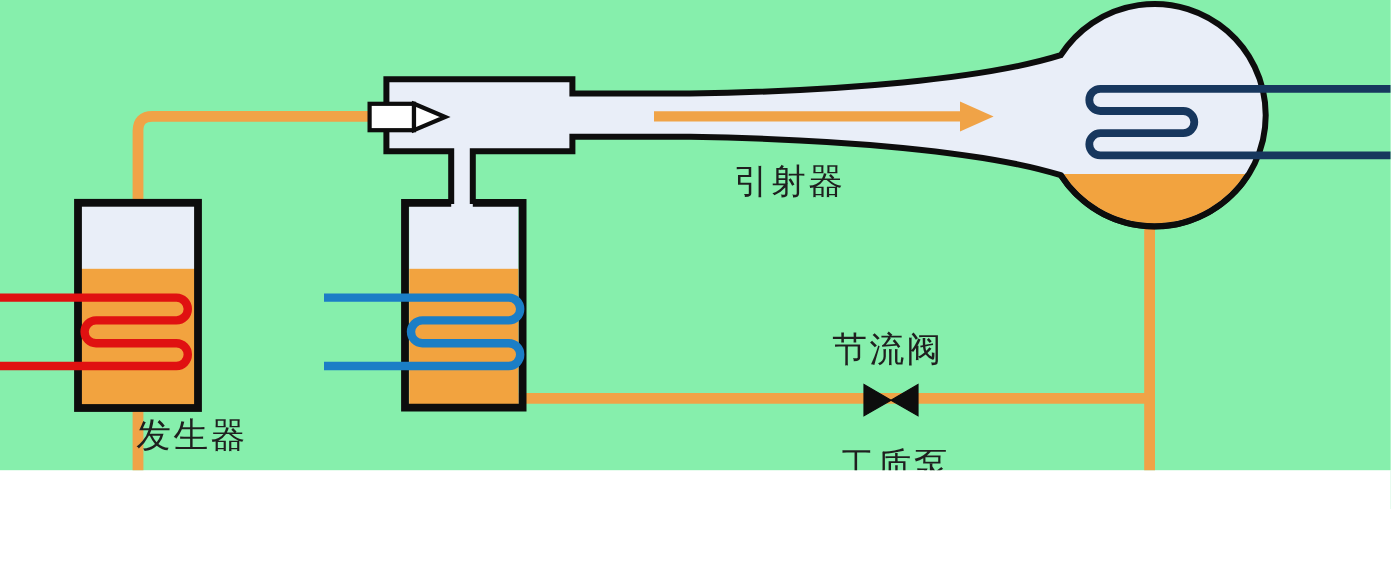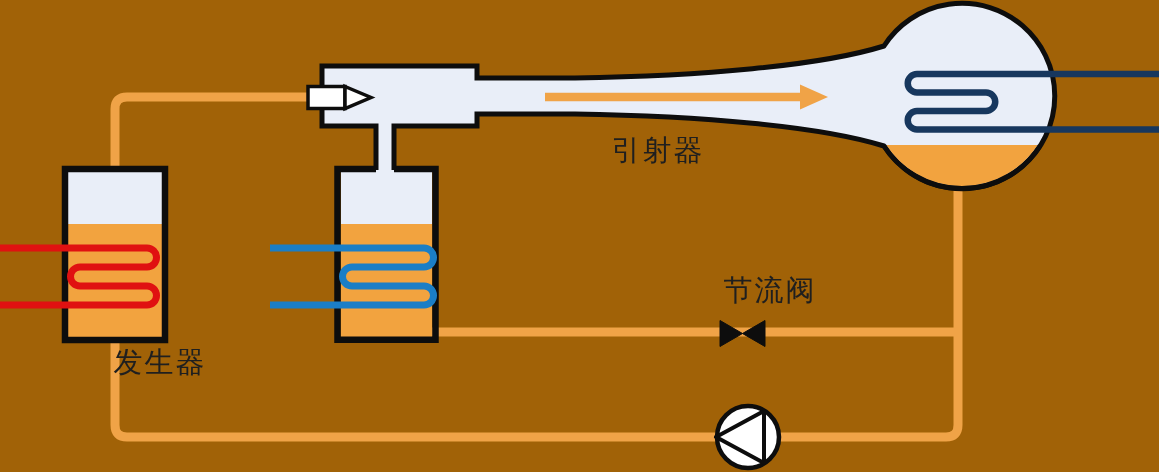--- a/index.html
+++ b/index.html
@@ -1,18 +1,18 @@
 <!DOCTYPE html>
 <html style="--vessel-fill: #E9EEF8; --liquid-orange: #F2A33F; --pipe-orange: #F0A347; --outline-black: #0D0D0D; --heat-coil-red: #E01111; --chilled-coil-blue: #1B7EC6; --cooling-coil-navy: #17375E; --label-color: #1F1F1F;"><head>
 <meta charset="utf-8">
 <style>
   html,body{margin:0;padding:0;background:#ffffff;}
   #stage{
-    position:relative;width:1159px;height:472px;background:#a16207;overflow:hidden;
-    font-family:Liberation Mono, monospace;
+    position:relative;width:1159px;height:392px;background:#86efac;overflow:hidden;
+    font-family:Liberation Sans, sans-serif;
   }
   #schematic{position:absolute;left:0;top:0;}
   .body-shape{fill:var(--vessel-fill);stroke:var(--outline-black);stroke-width:5;stroke-linejoin:miter;}
   .restore-arc{fill:none;stroke:var(--outline-black);stroke-width:5;}
   .tank-fill{fill:var(--vessel-fill);}
   .liquid{fill:var(--liquid-orange);}
   .tank-border{fill:none;stroke:var(--outline-black);stroke-width:6.5;}
   .pipe-orange{fill:none;stroke:var(--pipe-orange);stroke-width:9;}
   .coil-red{fill:none;stroke:var(--heat-coil-red);stroke-width:7;}
   .coil-blue{fill:none;stroke:var(--chilled-coil-blue);stroke-width:7;}
@@ -70,14 +70,15 @@
     </g>
 
     <g>
       <circle class="pump-part" cx="748" cy="437" r="31"></circle>
       <path class="pump-part" style="stroke-width:4" d="M764,411 V463 L716,437 Z"></path>
     </g>
   </svg>
 
   <div class="lbl" style="left:658px;top:152px;">引射器</div>
   <div class="lbl" style="left:160px;top:364px;">发生器</div>
-  <div class="lbl" style="left:740px;top:292px;margin-left:30px;">节流阀</div>
+  <div class="lbl" style="left:740px;top:292px;">节流阀</div>
+  <div class="lbl" style="left:746px;top:389px;">工质泵</div>
 </div>
 
 </body></html>

